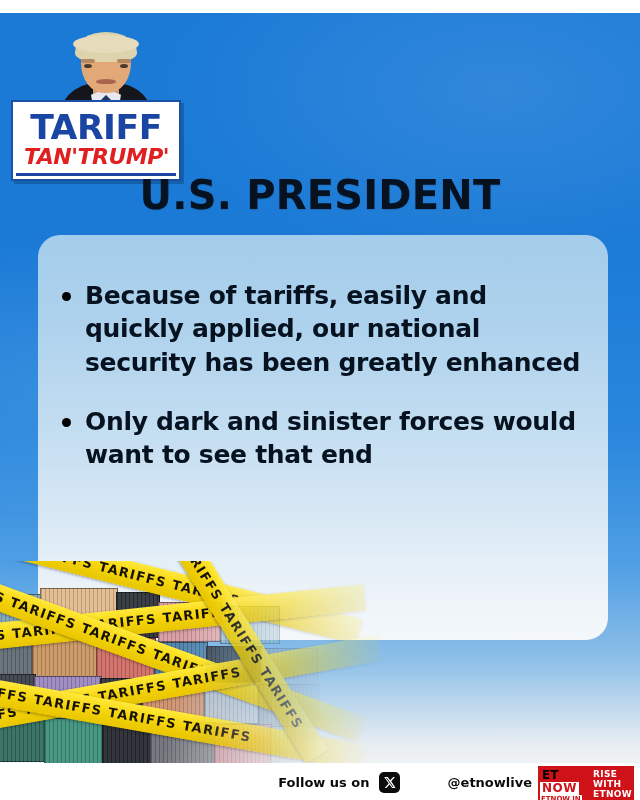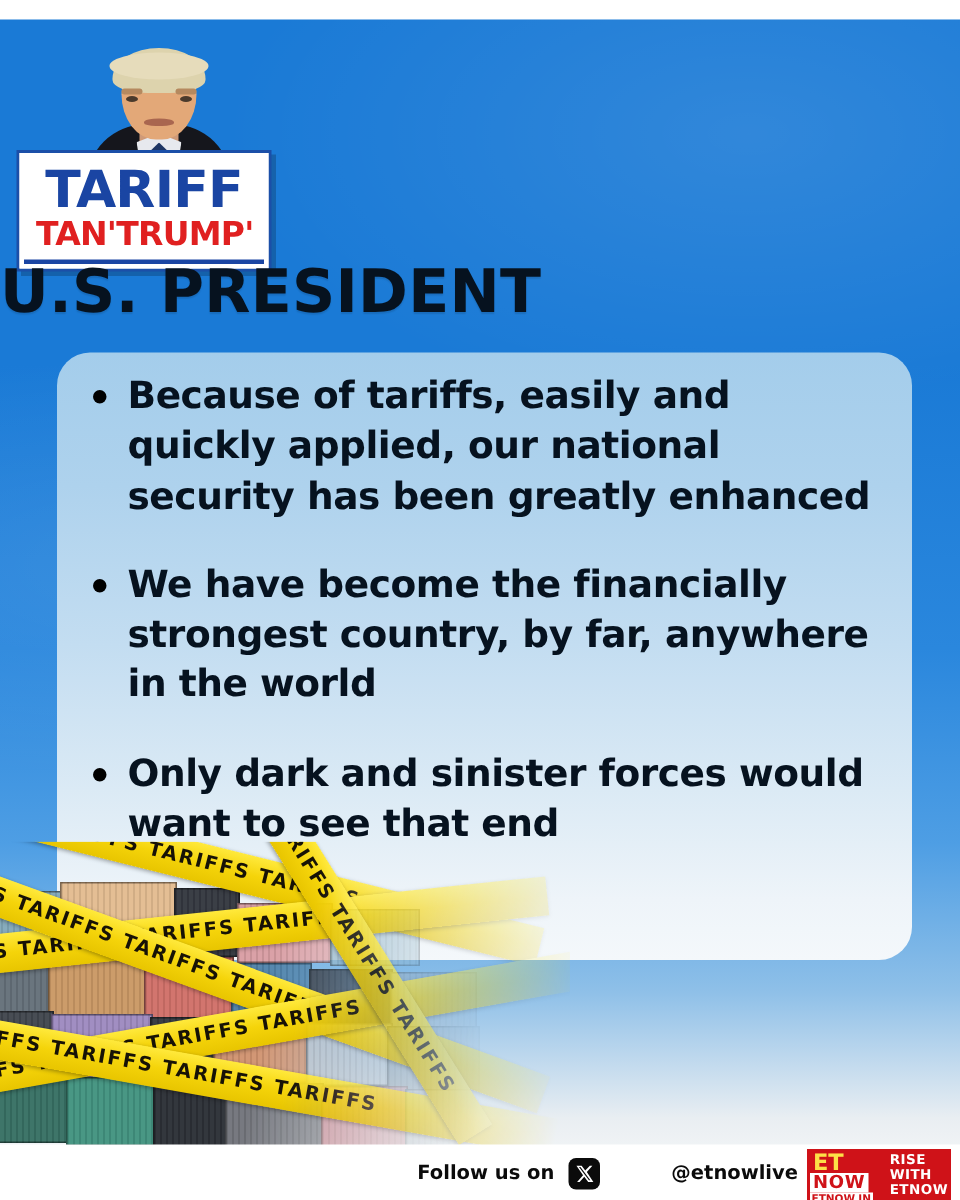--- a/index.html
+++ b/index.html
@@ -157,38 +157,40 @@
     font-weight: 700;
     font-size: 34px;
     letter-spacing: -0.5px;
     color: #1a45a3;
     display: block;
     transform: scaleX(1.02);
   }
   #logo-line2 {
     font-family: "DejaVu Sans", sans-serif;
     font-weight: 700;
+    font-style: italic;
     font-size: 22px;
     letter-spacing: -0.5px;
     color: #e02020;
     display: block;
     margin-top: 2px;
   }
   #logo-rule {
     height: 3px;
     background: #1a45a3;
     margin: 5px -8px -7px -8px;
   }
 
   
   #headline {
     position: absolute;
     left: 0;
     top: 159px;
     width: 640px;
+    text-align: center;
     font-family: "DejaVu Sans", sans-serif;
     font-weight: 700;
     font-size: 40px;
     letter-spacing: 0.2px;
     color: #06121f;
     text-shadow: 0 1px 1px rgba(0,0,0,0.12);
   }
 
   
   #quote-card {
@@ -199,21 +201,21 @@
     height: 405px;
     border-radius: 22px;
     background: linear-gradient(180deg,
         #a4cdeb 0%,
         #aed2ed 22%,
         #c3ddf1 48%,
         #dbeaf5 72%,
         #eef4f9 90%,
         #f4f8fb 100%);
     box-sizing: border-box;
-    padding: 12px 24px 10px 24px;
+    padding: 44px 24px 10px 24px;
   }
   .bullet-row {
     display: flex;
     align-items: flex-start;
     margin-bottom: 26px;
   }
   .bullet-row:last-child { margin-bottom: 0; }
   .bullet-dot {
     flex: 0 0 auto;
     width: 9px;
@@ -327,24 +329,24 @@
     box-sizing: border-box;
     padding: 2px;
   }
   #etnow-left {
     width: 52px;
     position: relative;
   }
   #etnow-et {
     position: absolute;
     left: 2px; top: 0px;
-    color: #fde047;
-    font-family: "DejaVu Sans", sans-serif;
-    font-weight: 700;
-    font-size: 15px;
+    color: #000000;
+    font-family: "DejaVu Sans", sans-serif;
+    font-weight: 700;
+    font-size: 12px;
     letter-spacing: 0px;
     line-height: 15px;
   }
   #etnow-now {
     position: absolute;
     left: 0px; top: 14px;
     background: #ffffff;
     color: #cf1218;
     font-family: "DejaVu Sans", sans-serif;
     font-weight: 700;
@@ -405,24 +407,20 @@
       <span id="logo-line2">TAN'TRUMP'</span>
       <div id="logo-rule"></div>
     </div>
 
     <div id="headline">U.S. PRESIDENT</div>
 
     <div id="quote-card">
       <div class="bullet-row">
         <div class="bullet-dot"></div>
         <div class="bullet-text">Because of tariffs, easily and quickly applied, our national security has been greatly enhanced</div>
-      </div>
-      <div class="bullet-row">
-        <div class="bullet-dot"></div>
-        <div class="bullet-text">We have become the financially strongest country, by far, anywhere in the world</div>
       </div>
       <div class="bullet-row">
         <div class="bullet-dot"></div>
         <div class="bullet-text">Only dark and sinister forces would want to see that end</div>
       </div>
     </div>
 
     <div id="yard">
       <div class="cont" style="left:-10px;  top:18px;  width:58px;  height:44px; background-color:#7ea6b8;"></div>
       <div class="cont" style="left:46px;   top:12px;  width:78px;  height:50px; background-color:#e2b98c;"></div>

